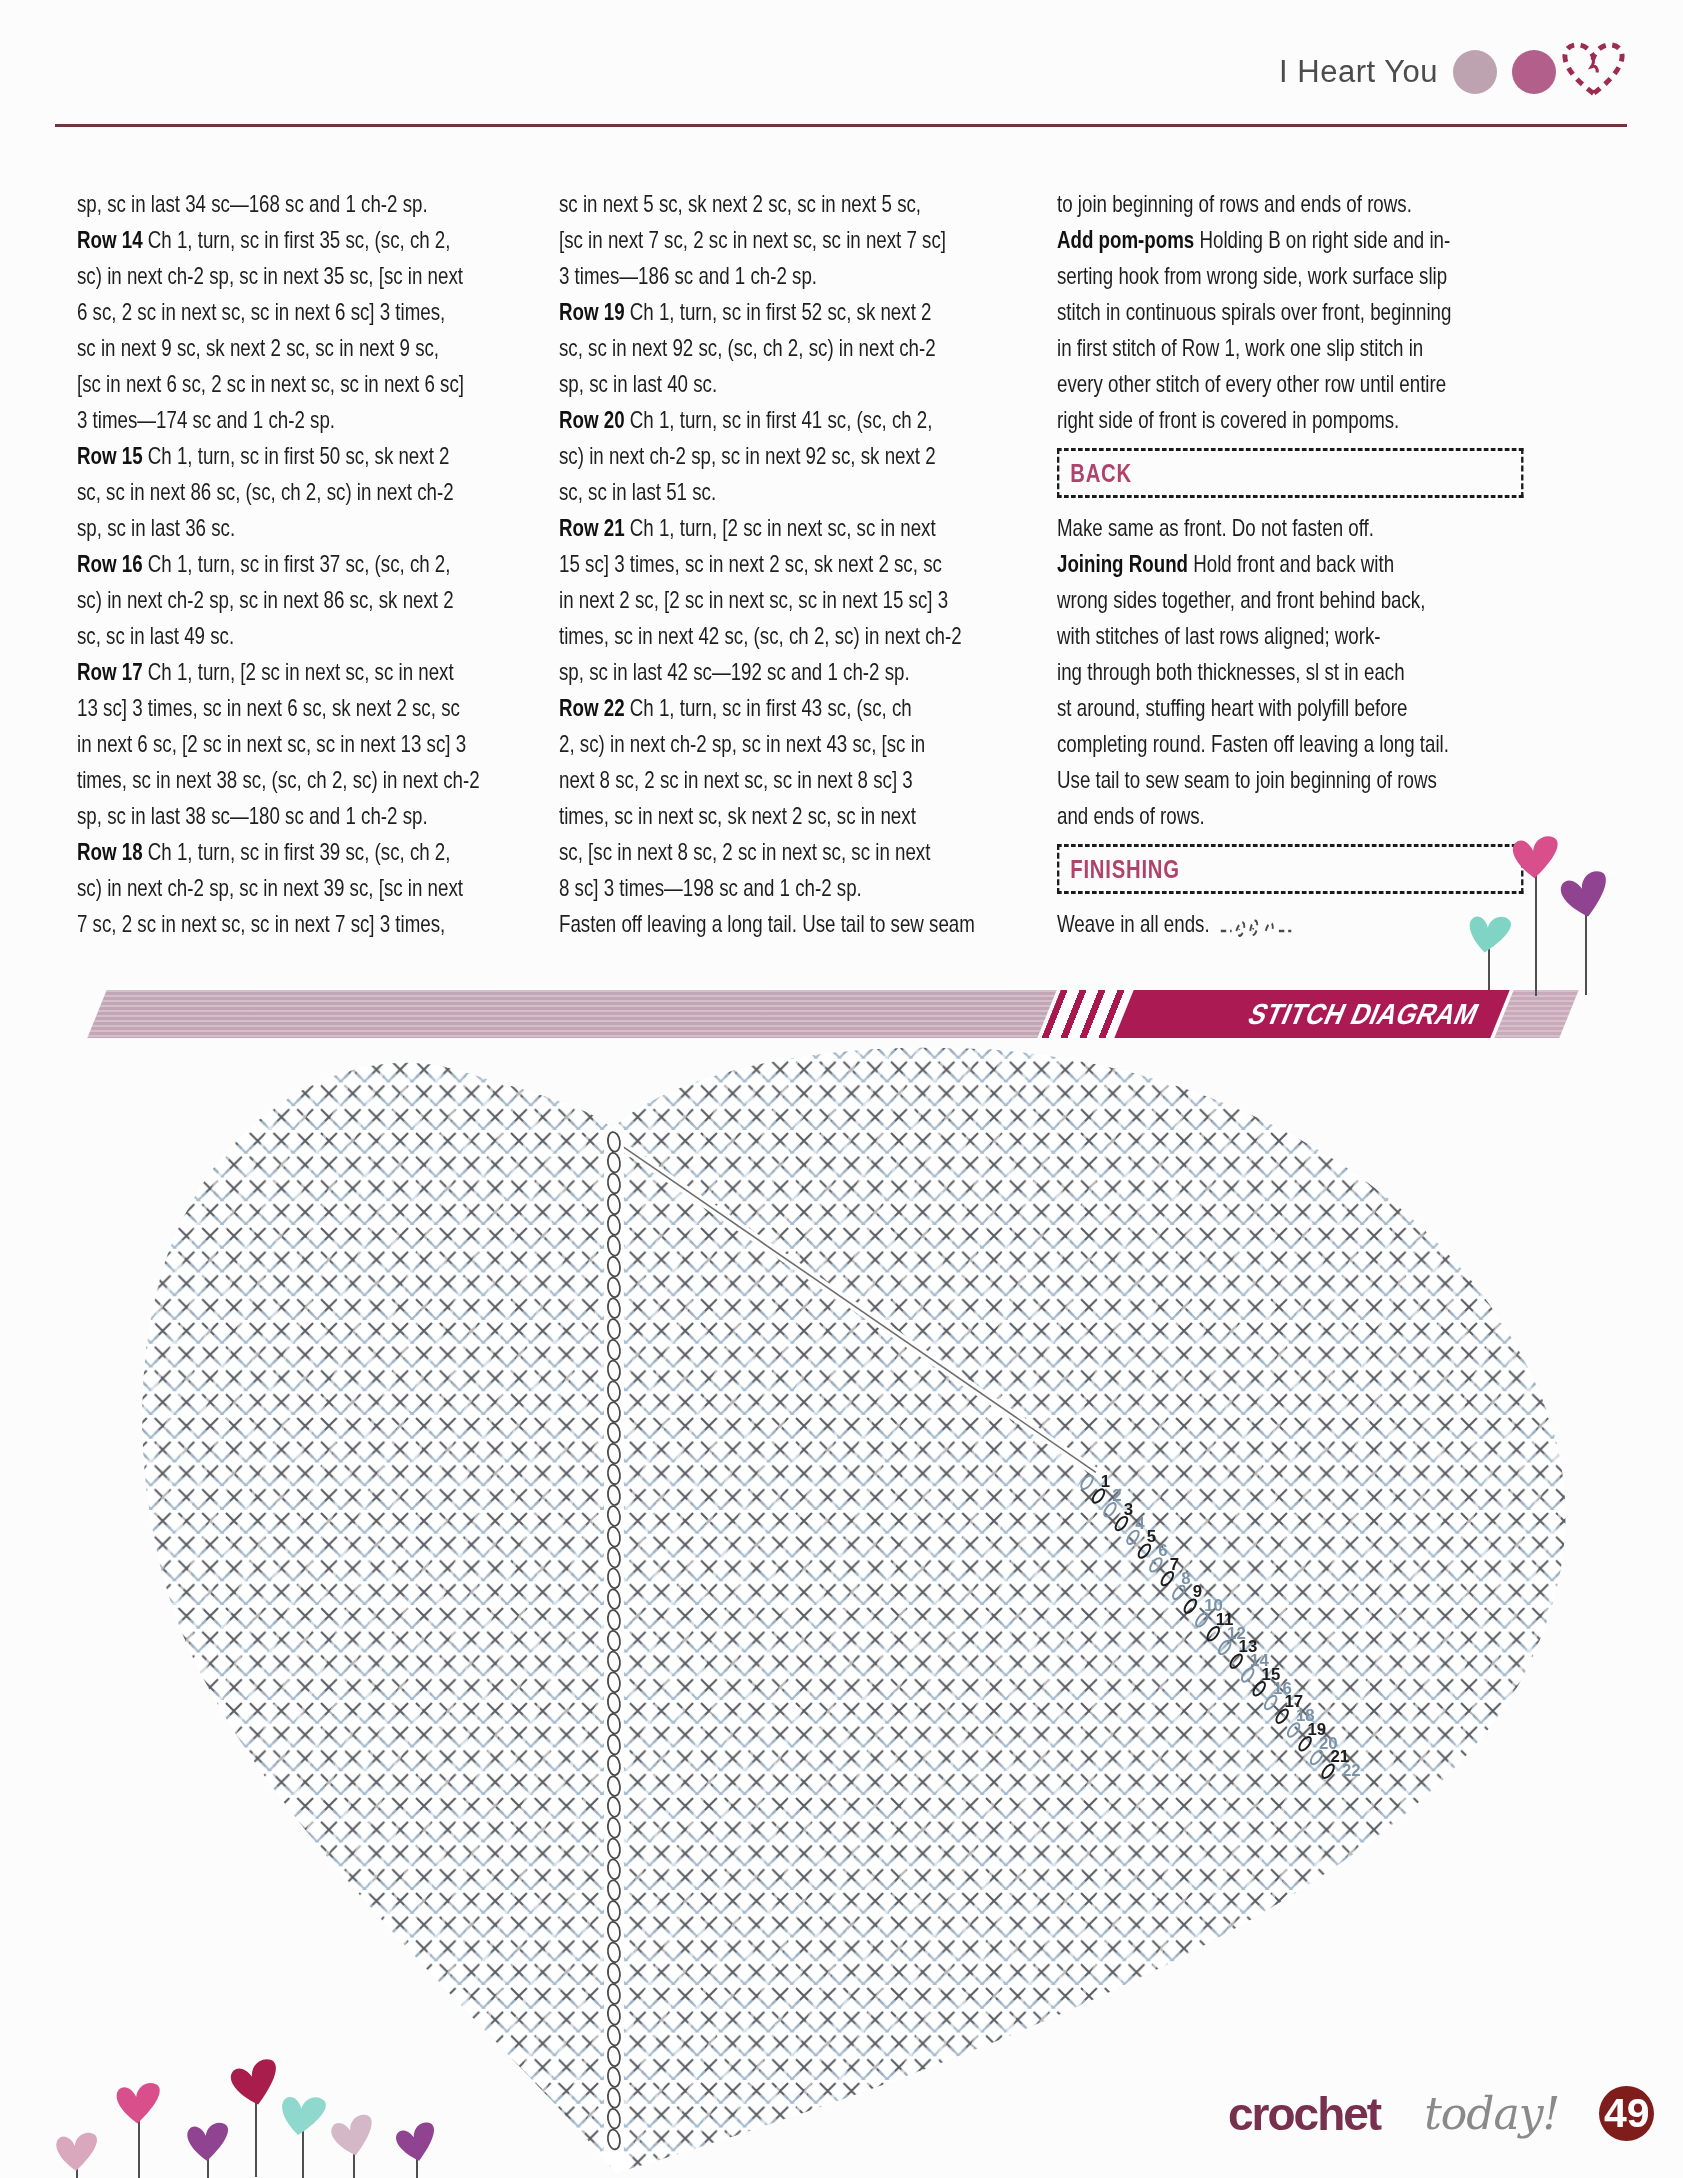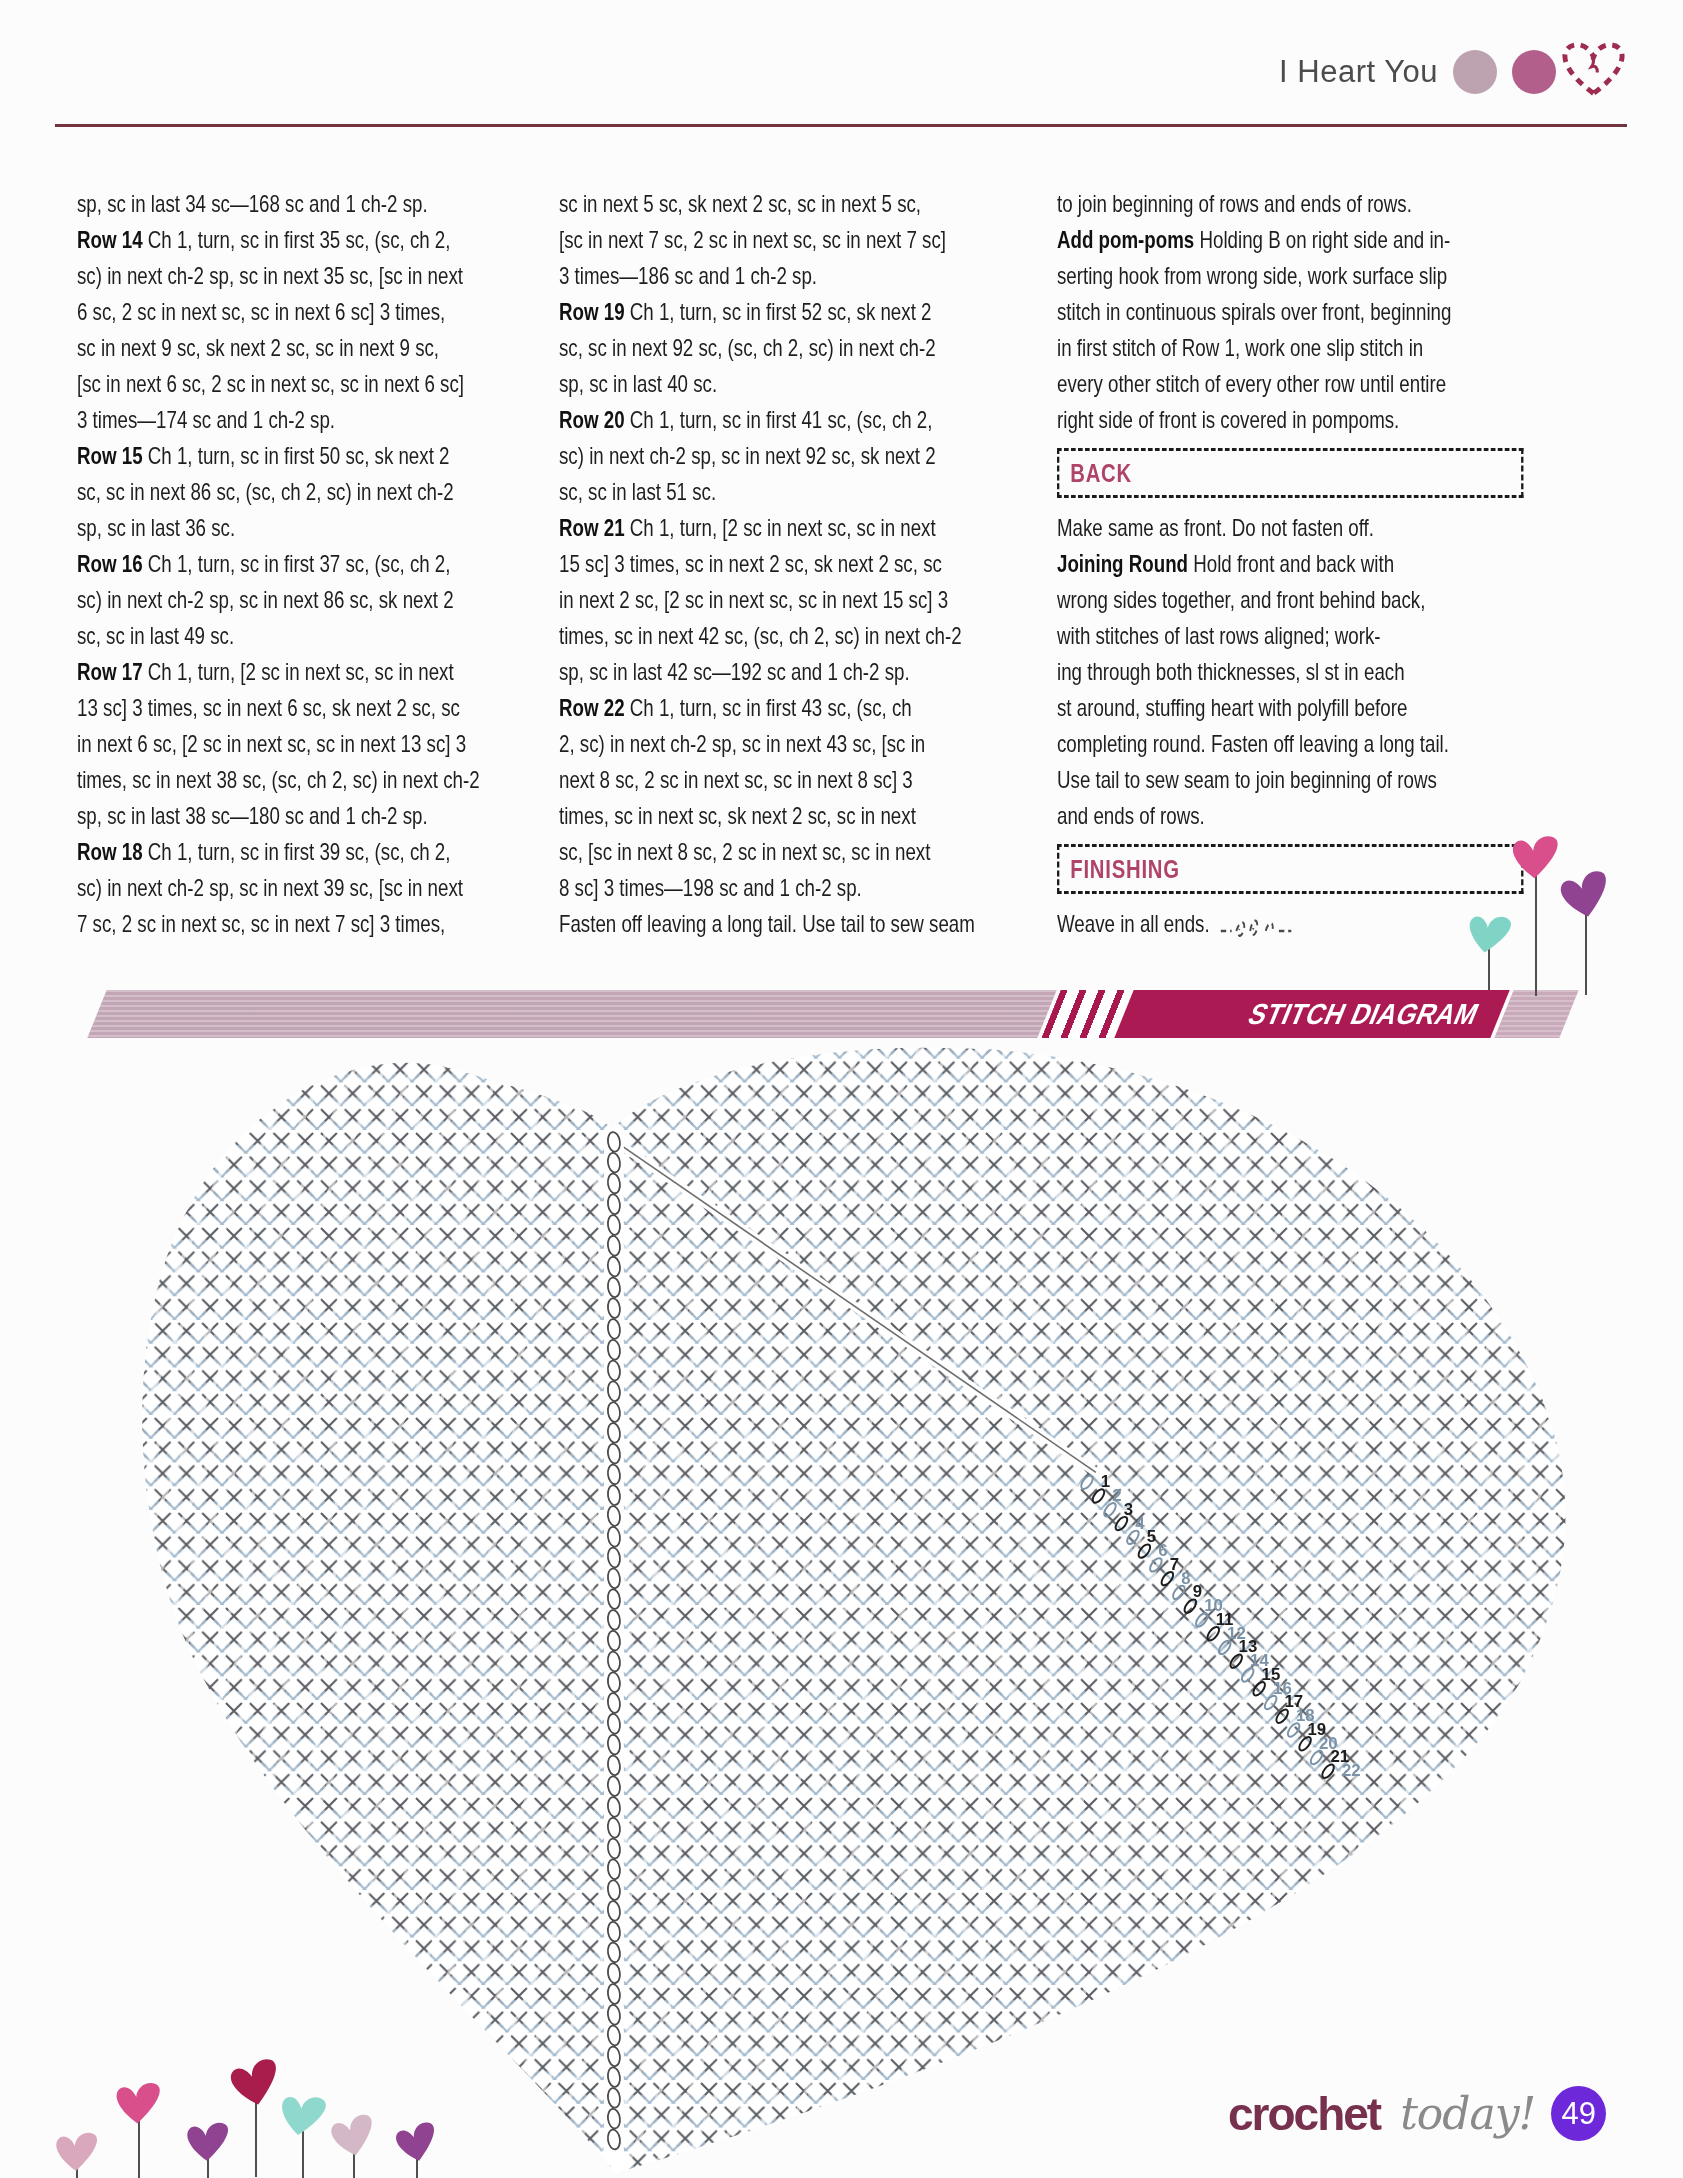--- a/index.html
+++ b/index.html
@@ -50,26 +50,26 @@
   .banner-label{
     color:#fff;font-weight:bold;font-size:29px;letter-spacing:0.5px;
     transform:scaleX(.88);transform-origin:right center;padding-right:26px;white-space:nowrap;
   }
   
   .diagram{position:absolute;left:104px;top:1035px;width:1485px;height:1148px;}
   
   .flower{position:absolute;}
   .stem{position:absolute;width:2px;background:#4f4f4f;}
   
-  .footer{position:absolute;top:2079px;left:1228px;height:69px;display:flex;align-items:center;}
+  .footer{position:absolute;top:2079px;left:1228px;height:69px;display:flex;align-items:center;gap:24px;}
   .brand1{font-size:46px;font-weight:bold;color:#77304e;letter-spacing:-2px;}
   .brand2{font-family:"DejaVu Serif",serif;font-style:italic;font-size:44px;color:#8a8a8a;margin-left:20px;letter-spacing:-1px;}
   .pagenum{
-    margin-left:16px;width:55px;height:55px;border-radius:50%;background:#6d28d9;
-    color:#fff;font-size:31px;font-weight:normal;display:flex;align-items:center;justify-content:center;
+    margin-left:16px;width:55px;height:55px;border-radius:50%;background:#7f1d1d;
+    color:#fff;font-size:41px;font-weight:bold;display:flex;align-items:center;justify-content:center;
   }
 </style>
 </head>
 <body>
 
 <div class="masthead">
   <div class="masthead-title">I Heart You</div>
   <div class="dot dot1"></div>
   <div class="dot dot2"></div>
   <span class="heart-dashed">

